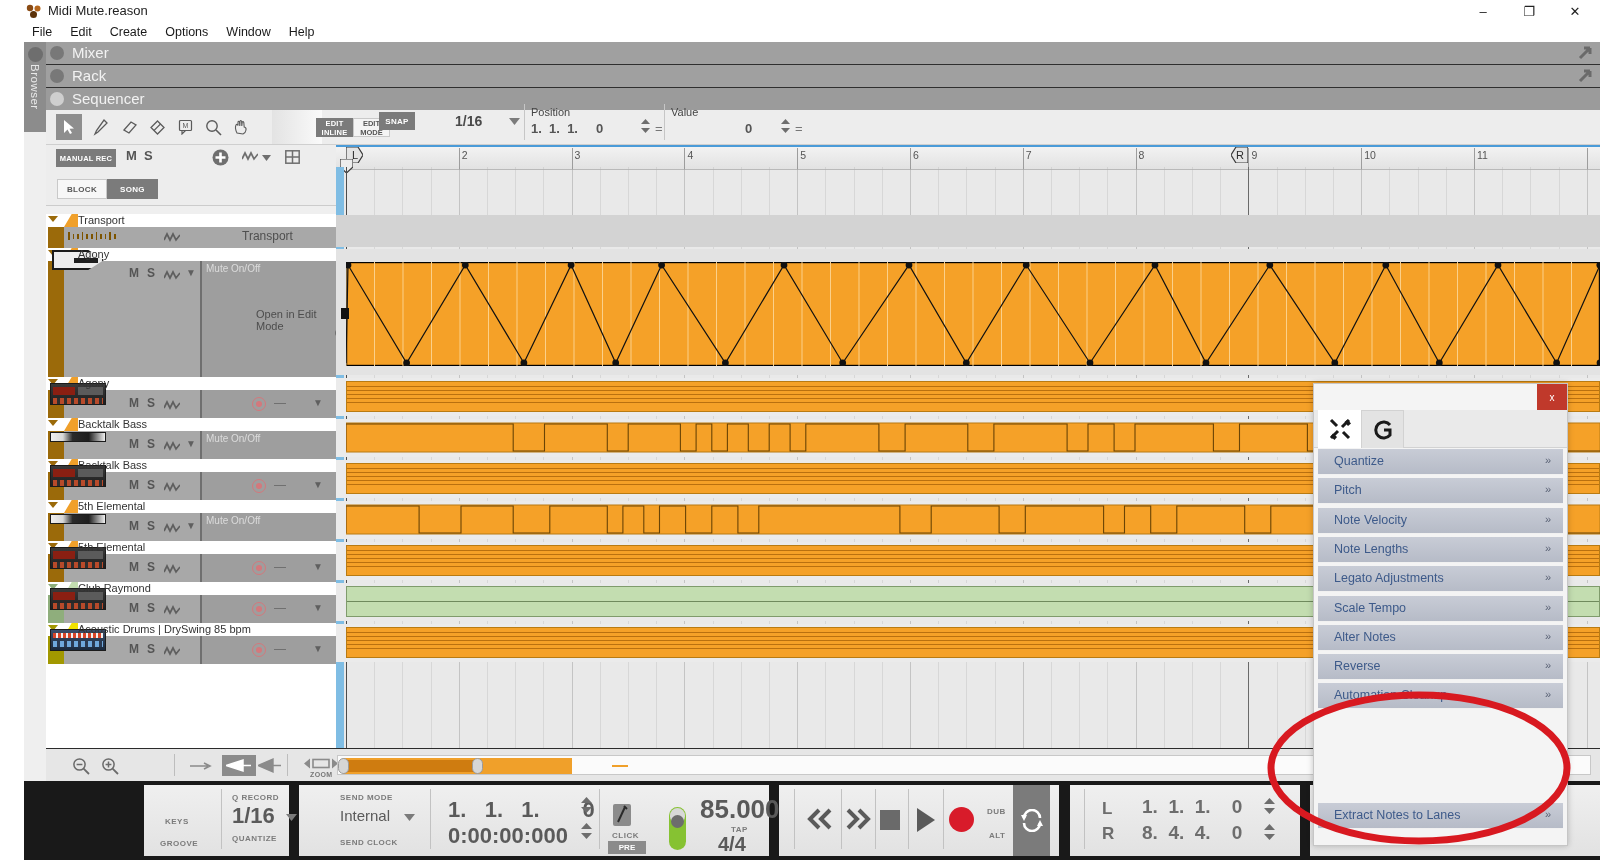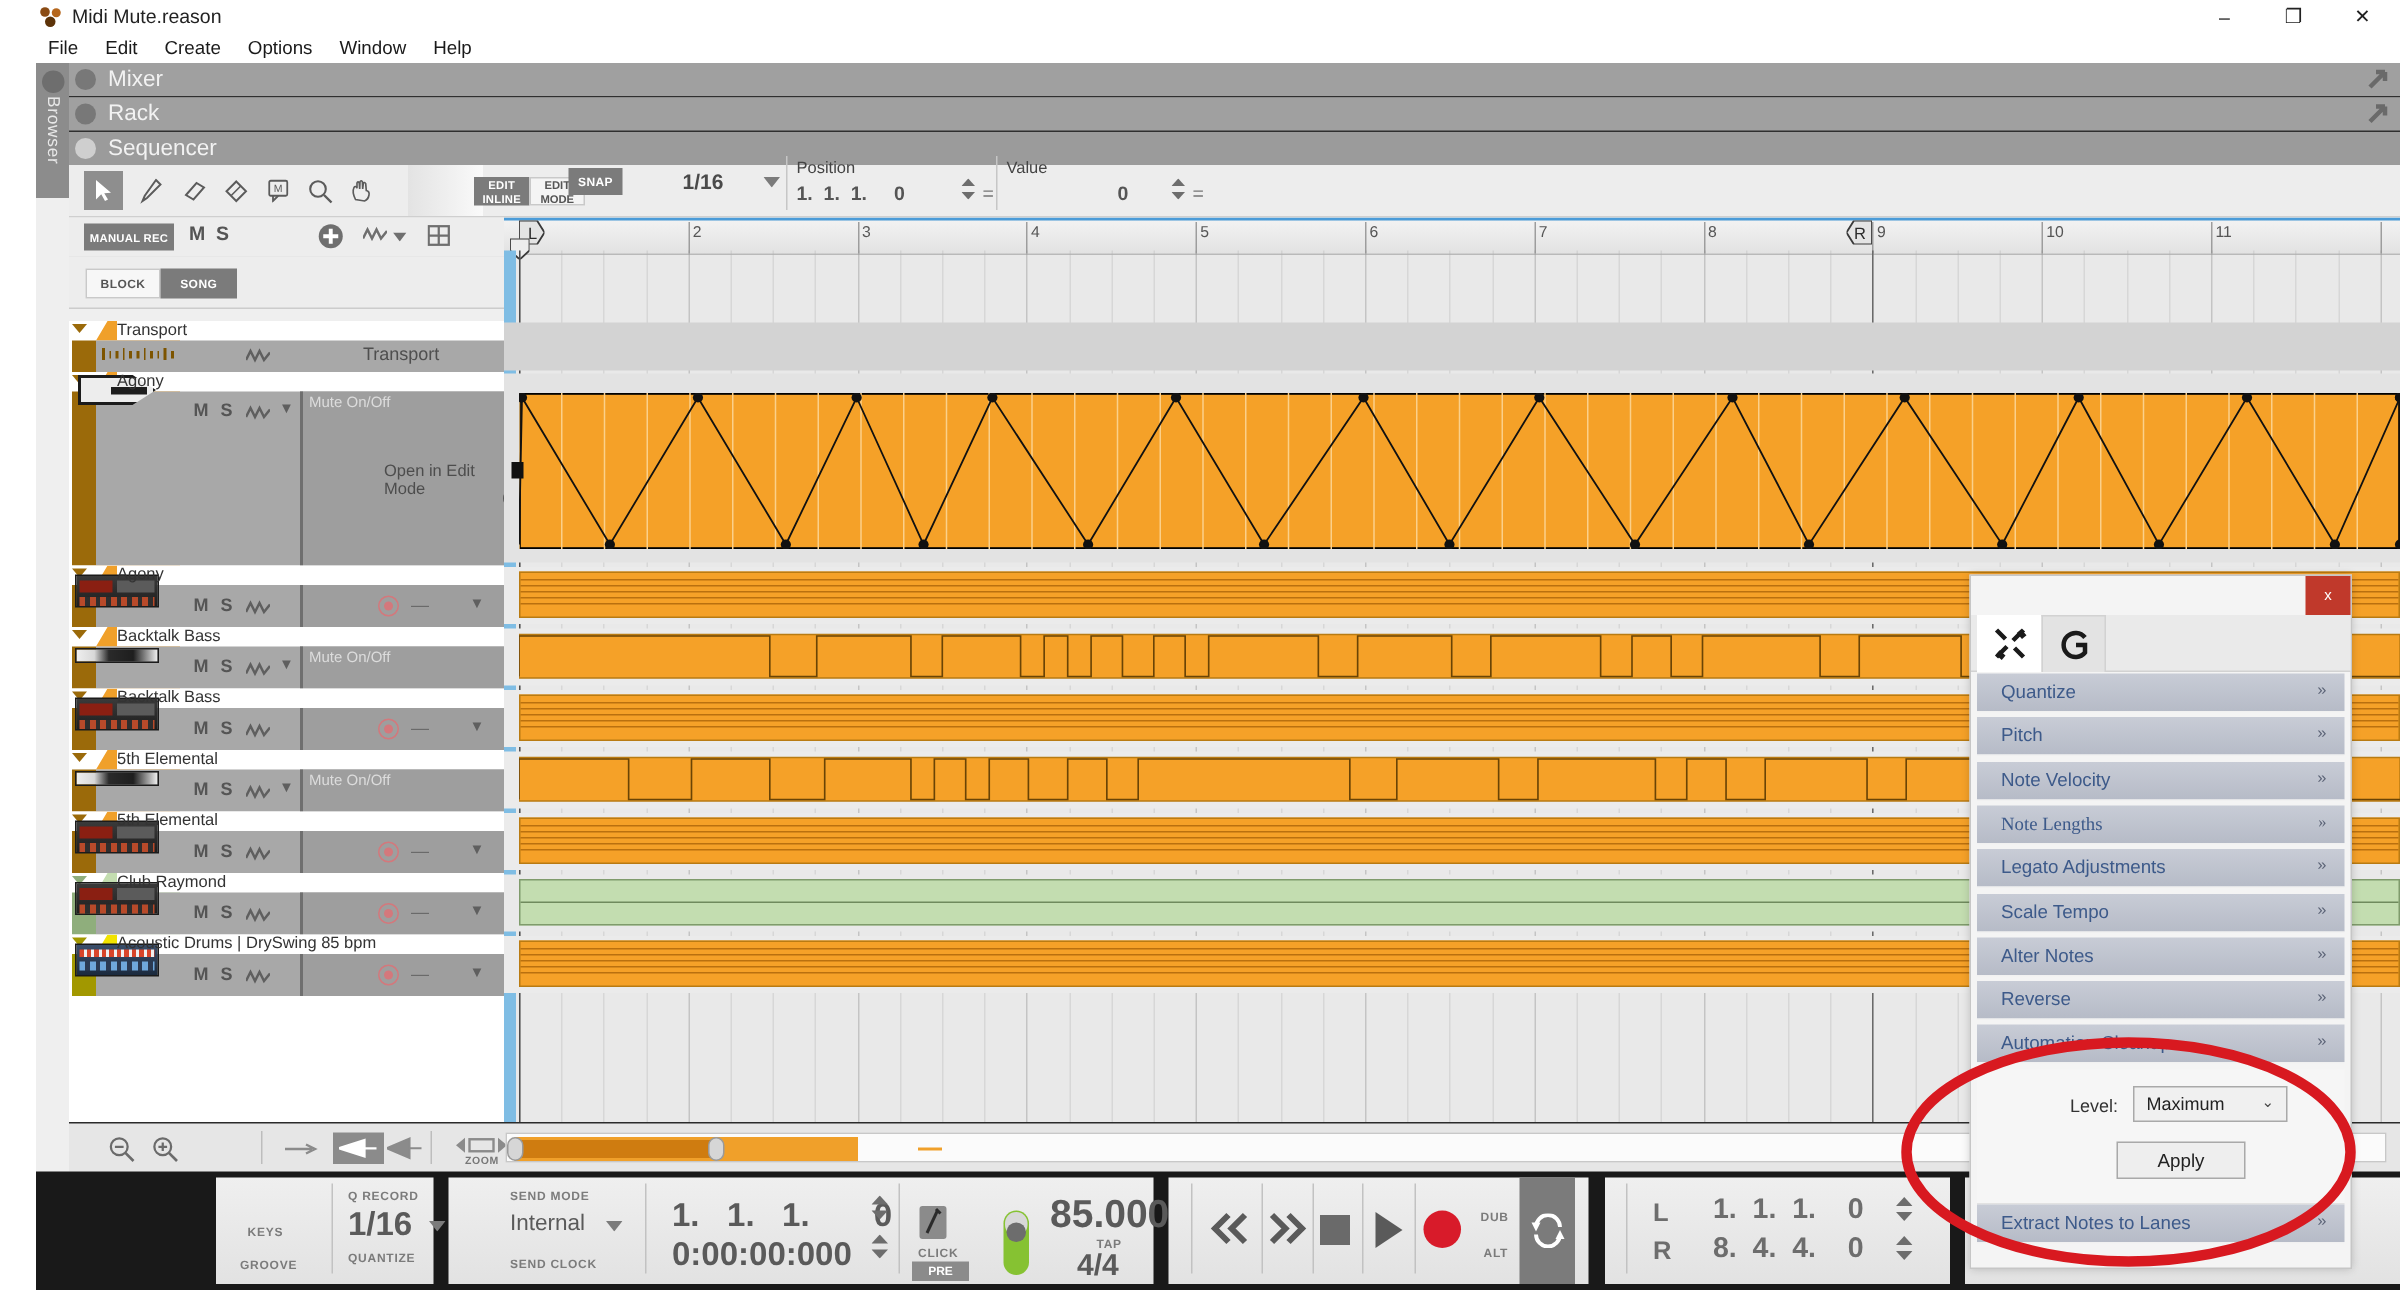--- a/index.html
+++ b/index.html
@@ -901,21 +901,21 @@
       <span class="chev">»</span>
     </div>
     <div class="tw-row" style="top: 94px;">
       <span class="lbl">Pitch</span>
       <span class="chev">»</span>
     </div>
     <div class="tw-row" style="top: 124px;">
       <span class="lbl">Note Velocity</span>
       <span class="chev">»</span>
     </div>
-    <div class="tw-row" style="top: 153px; font-family: Liberation Serif, serif;">
+    <div class="tw-row" style="top: 153px;">
       <span class="lbl">Note Lengths</span>
       <span class="chev">»</span>
     </div>
     <div class="tw-row" style="top: 182px;">
       <span class="lbl">Legato Adjustments</span>
       <span class="chev">»</span>
     </div>
     <div class="tw-row" style="top: 212px;">
       <span class="lbl">Scale Tempo</span>
       <span class="chev">»</span>
@@ -925,28 +925,20 @@
       <span class="chev">»</span>
     </div>
     <div class="tw-row" style="top: 270px;">
       <span class="lbl">Reverse</span>
       <span class="chev">»</span>
     </div>
     <div class="tw-row" style="top: 299px;">
       <span class="lbl">Automation Cleanup</span>
       <span class="chev">»</span>
     </div>
-    <div id="tw-panel" style="top: 329px; height: 90px;">
-      <span id="lvl-label">Level:</span>
-      <div id="lvl-select">
-        <span class="v">Maximum</span>
-        <span class="c">⌄</span>
-      </div>
-      <div id="apply-btn">Apply</div>
-    </div>
     <div class="tw-row" style="top: 419px;">
       <span class="lbl">Extract Notes to Lanes</span>
       <span class="chev">»</span>
     </div>
   </div>
 
 <svg class="abs" id="annot" viewBox="0 0 315 160">
   <ellipse cx="157" cy="80" rx="148" ry="73" fill="none" stroke="#d81920" stroke-width="7"></ellipse>
 </svg>
 

